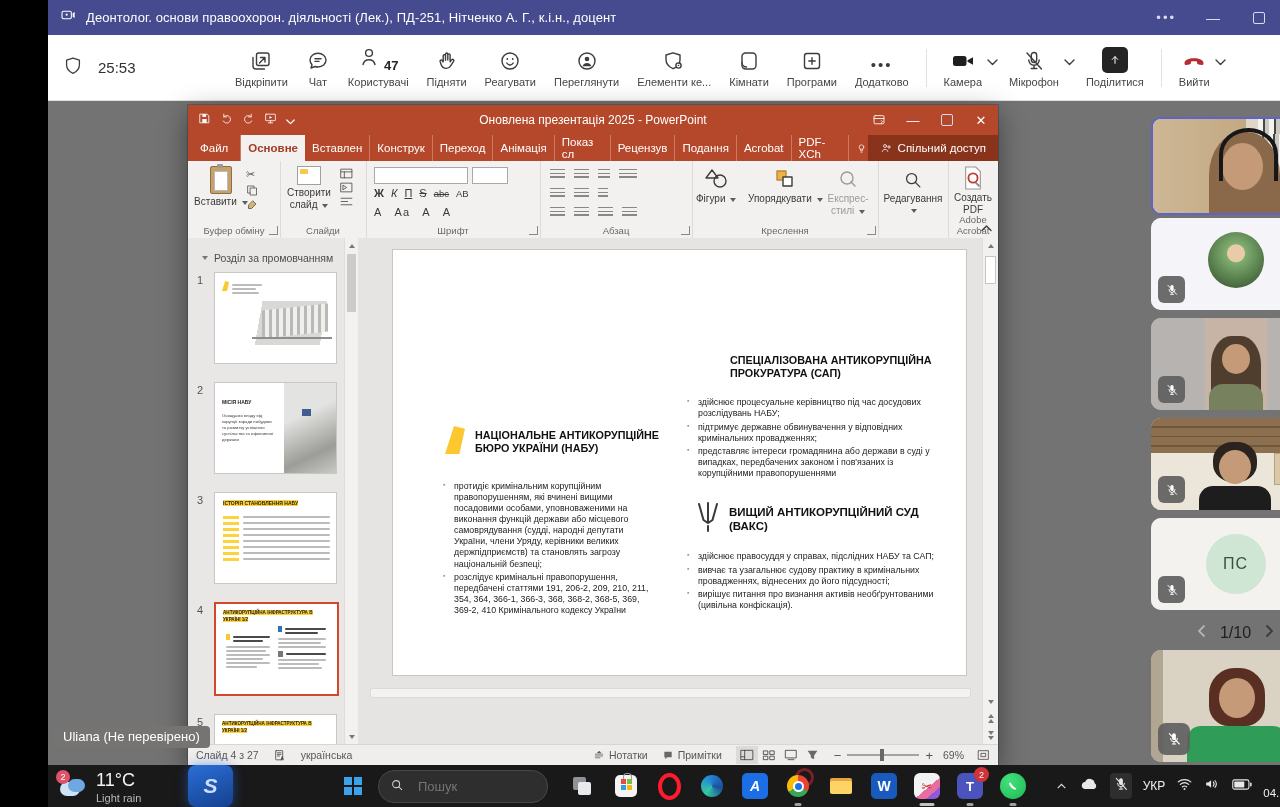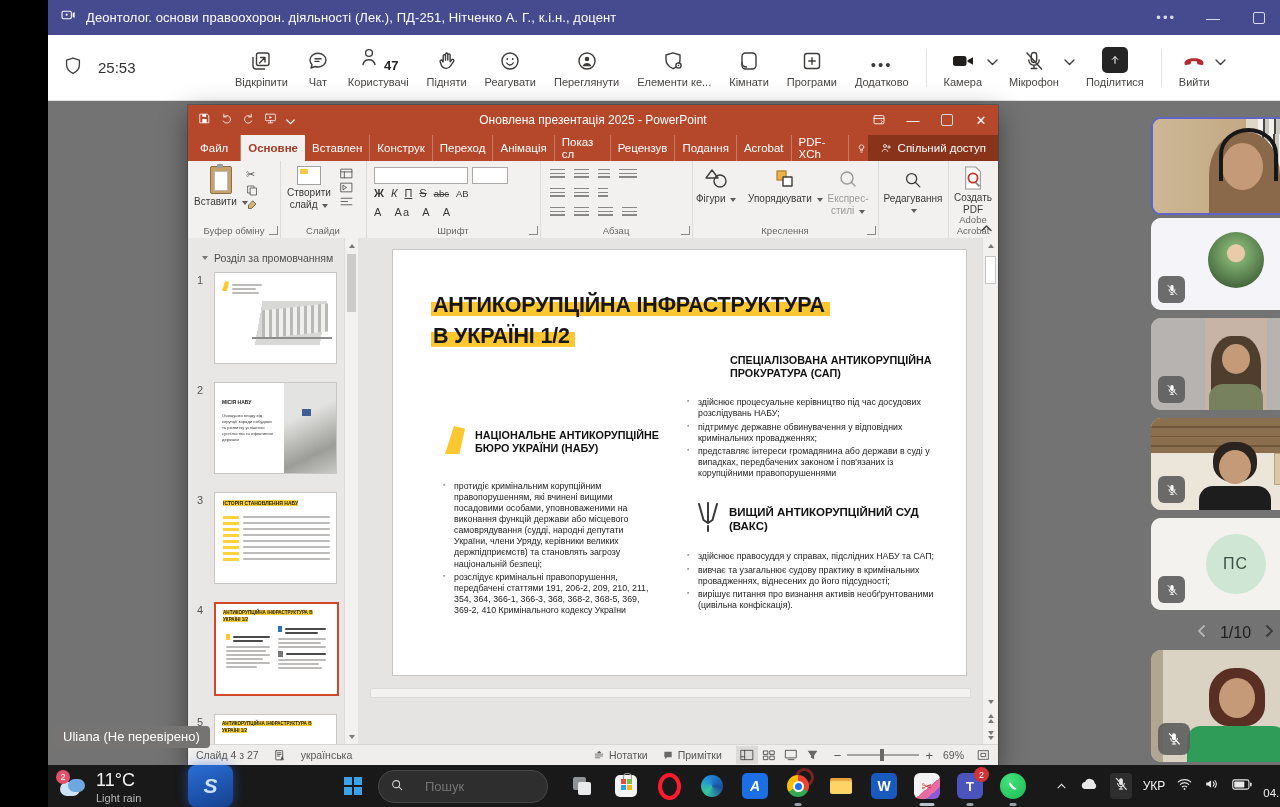--- a/index.html
+++ b/index.html
@@ -139,21 +139,21 @@
   .wtxt{line-height:1.25;}
   .wtemp{font-size:18px;color:#f2f2f2;}
   .wcond{font-size:11px;color:#b9b9b9;}
   .appS{position:absolute;left:140px;top:0;width:45px;height:42px;border-radius:8px;
         background:linear-gradient(160deg,#2a6fd6,#15408f);box-shadow:0 0 12px rgba(40,100,220,.55);
         display:flex;align-items:center;justify-content:center;color:#cfe0ff;font-size:21px;font-style:italic;font-weight:bold;}
   .start{position:absolute;left:296px;top:12px;width:18px;height:18px;display:grid;
          grid-template-columns:8px 8px;grid-template-rows:8px 8px;gap:2px;}
   .start div{background:#3ba3ea;}
   .tsearch{position:absolute;left:330px;top:5px;width:146px;height:31px;border-radius:16px;background:#2e2e2e;
-           border:1px solid #474747;display:flex;align-items:center;padding:0 11px;gap:19px;}
+           border:1px solid #474747;display:flex;align-items:center;padding:0 11px;gap:12px;}
   .tsearch input{background:transparent;border:none;outline:none;color:#cfcfcf;font-size:13px;width:90px;
                  font-family:"Liberation Sans",sans-serif;}
   .ticons{position:absolute;left:522px;top:0;height:42px;display:flex;align-items:center;gap:17px;}
   .tico{position:relative;width:26px;height:26px;display:flex;align-items:center;justify-content:center;}
   .runbar{position:absolute;left:50%;transform:translateX(-50%);bottom:-7px;width:7px;height:3px;border-radius:2px;background:#9aa0a6;}
   .runbar.wide{width:15px;background:#bdc3c9;}
   .tray{position:absolute;right:8px;top:0;height:42px;display:flex;align-items:center;gap:11px;}
   .traytime{text-align:right;font-size:11.5px;line-height:1.3;color:#f0f0f0;}
   .lang{font-size:12px;color:#f0f0f0;}
   .mictray{background:#2e2e2e;border-radius:4px;padding:3px;}
@@ -685,24 +685,20 @@
           </span>
         <span class="pthumb"></span>
         <span class="vs-btn" style="bottom:1px;">
             <span class="tri-d"></span>
           </span>
       </div>
     </div>
 
     <div class="p-canvas">
       <div class="the-slide">
-        <div class="sl-title">
-          <span class="hl">АНТИКОРУПЦІЙНА ІНФРАСТРУКТУРА</span><br>
-          <span class="hl" style="background-size:100% 62%;">В УКРАЇНІ 1/2</span>
-        </div>
 
         <div class="abs" style="left:313px;top:103px;"><span class="sap-mark"></span></div>
         <div class="abs sl-h" style="left:337px;top:104px;width:214px;">СПЕЦІАЛІЗОВАНА АНТИКОРУПЦІЙНА ПРОКУРАТУРА (САП)</div>
         <ul class="bl abs" style="left:294px;top:147px;width:248px;">
           <li>здійснює процесуальне керівництво під час досудових розслідувань НАБУ;</li>
           <li>підтримує державне обвинувачення у відповідних кримінальних провадженнях;</li>
           <li>представляє інтереси громадянина або держави в суді у випадках, передбачених законом і пов'язаних із корупційними правопорушеннями</li>
         </ul>
 
         <div class="abs" style="left:52px;top:176px;">

